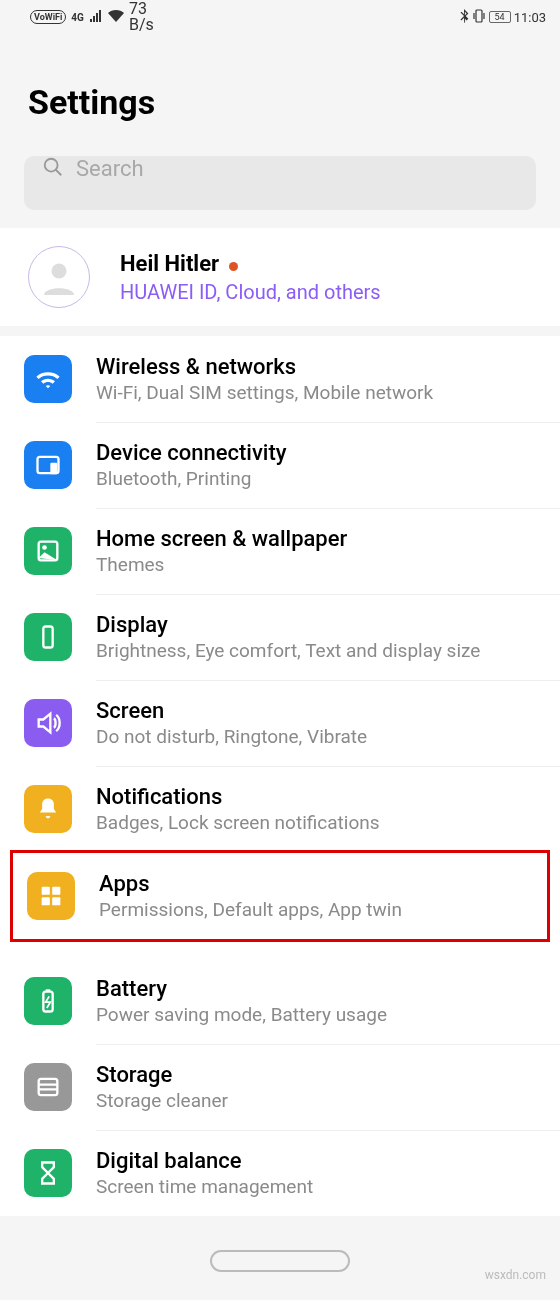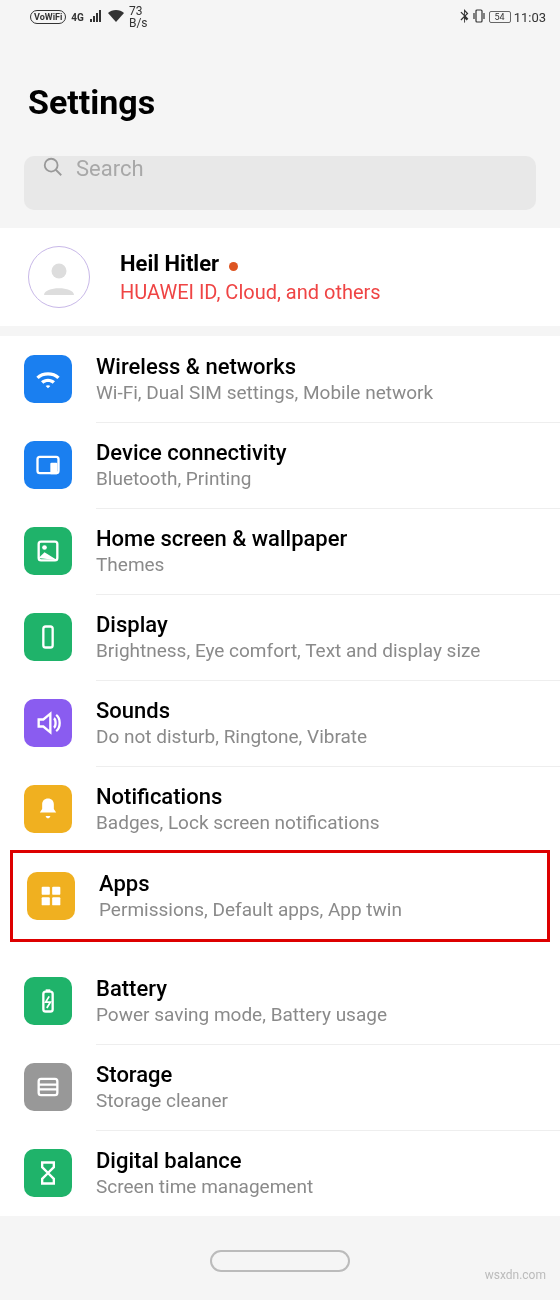--- a/index.html
+++ b/index.html
@@ -27,21 +27,21 @@
     .status-left { display: flex; align-items: center; gap: 5px; }
     .status-right { display: flex; align-items: center; gap: 3px; }
     .vowifi {
       border: 1px solid #333;
       border-radius: 7px;
       font-size: 9px;
       font-weight: bold;
       padding: 1px 3px;
     }
     .sig-4g { font-size: 10px; font-weight: bold; }
-    .speed { font-size: 12px; line-height: 1; }
+    .speed { font-size: 16px; line-height: 1; }
     .battery-box {
       border: 1px solid #666;
       border-radius: 2px;
       font-size: 9px;
       padding: 0 5px;
     }
     
     
     .header {
       padding: 48px 32px 28px 28px;
@@ -81,21 +81,21 @@
       border-radius: 50%;
       border: 1px solid #c8b8e8;
       display: flex;
       align-items: center;
       justify-content: center;
       background: #fff;
     }
     .avatar-inner { width: 36px; height: 36px; fill: #ddd; }
     .acct-text .name { font-size: 22px; font-weight: 700; display: inline; }
     .dot-red { width: 9px; height: 9px; background: #d52; border-radius: 50%; display: inline-block; margin-left: 6px; vertical-align: middle; }
-    .acct-text .sub { color: #ef4444; font-size: 20px; margin-top: 4px; }
+    .acct-text .sub { color: #8b5cf6; font-size: 20px; margin-top: 4px; }
     
     
     .list {
       background: #fff;
       margin-top: 10px;
     }
     .row {
       display: flex;
       align-items: center;
       padding: 18px 28px 18px 24px;
@@ -282,21 +282,21 @@
     </div>
   </div>
 
   <div class="row">
     <div class="row-icon bg-purple">
       <svg viewBox="0 0 24 24">
           <path d="M4 9v6h4l6 5V4l-6 5zM17 8c2 1 2 7 0 8M19 5c4 3 4 11 0 14" fill="none" stroke="#fff" stroke-width="2"></path>
         </svg>
     </div>
     <div class="row-body">
-      <div class="row-title">Sounds</div>
+      <div class="row-title">Screen</div>
       <div class="row-sub">Do not disturb, Ringtone, Vibrate</div>
     </div>
   </div>
 
   <div class="row">
     <div class="row-icon bg-orange">
       <svg viewBox="0 0 24 24">
           <path d="M12 3c-3 0-5 2-5 5v4l-2 3h14l-2-3V8c0-3-2-5-5-5zM10 18c0 1 1 2 2 2s2-1 2-2"></path>
         </svg>
     </div>

